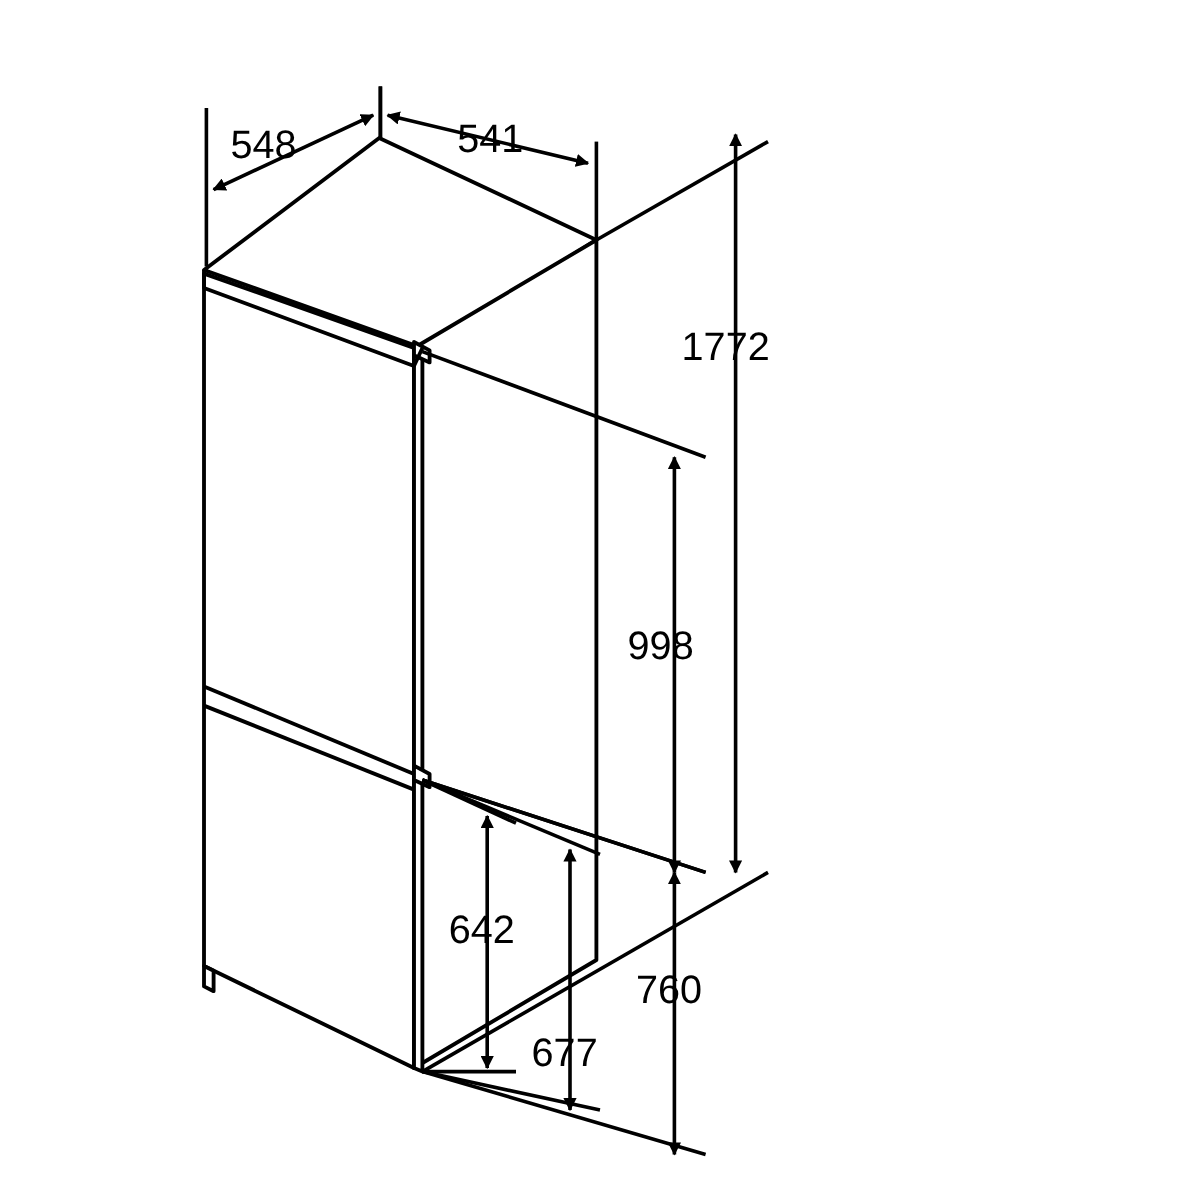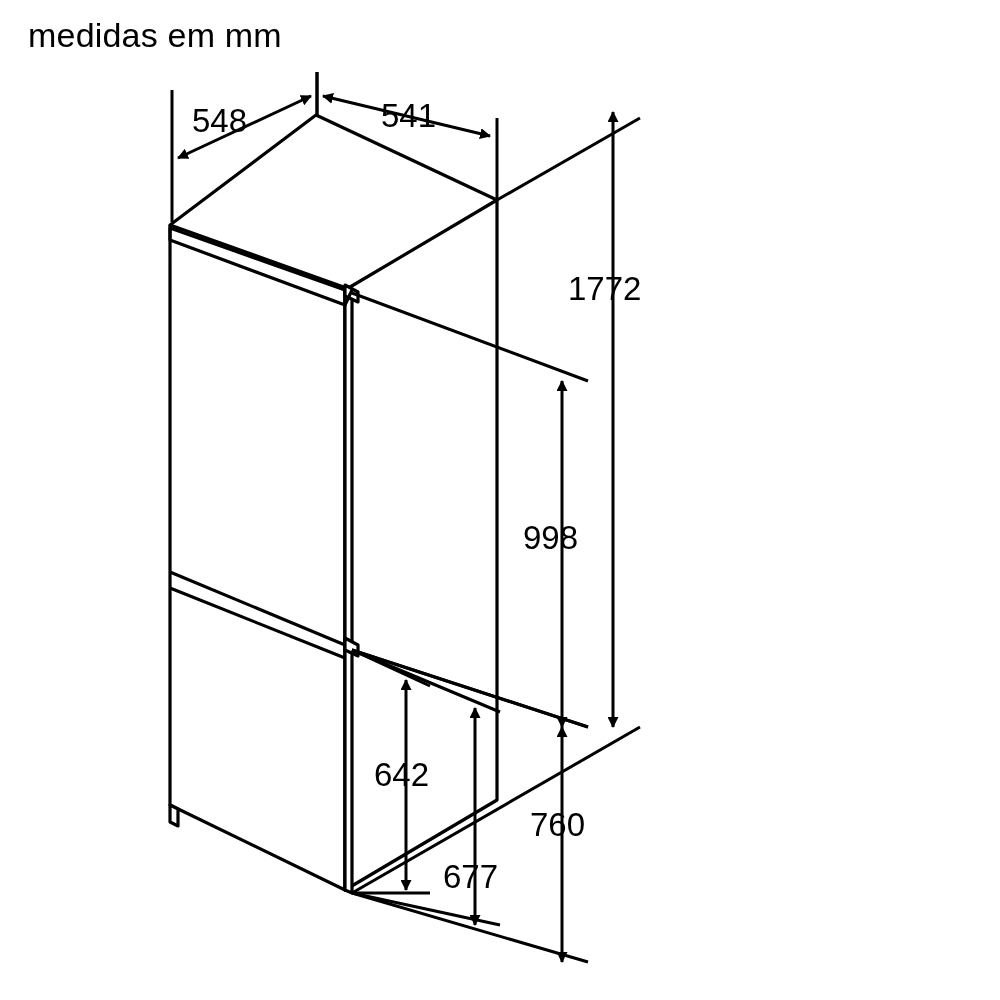--- a/index.html
+++ b/index.html
@@ -39,21 +39,20 @@
     font-family: "Liberation Sans", sans-serif;
     font-size: 33px;
     fill: #000000;
   }
 </style>
 </head>
 <body>
 
 <div id="stage">
 
-  <div id="caption">medidas em mm</div>
 
   <svg id="drawing" viewBox="0 0 1000 1000">
     <defs>
       <marker id="arrEnd" markerWidth="11" markerHeight="11" refX="10" refY="5.5" orient="auto" markerUnits="userSpaceOnUse">
         <path d="M0,0 L11,5.5 L0,11 z" fill="#000000"></path>
       </marker>
       <marker id="arrStart" markerWidth="11" markerHeight="11" refX="1" refY="5.5" orient="auto" markerUnits="userSpaceOnUse">
         <path d="M11,0 L0,5.5 L11,11 z" fill="#000000"></path>
       </marker>
     </defs>

